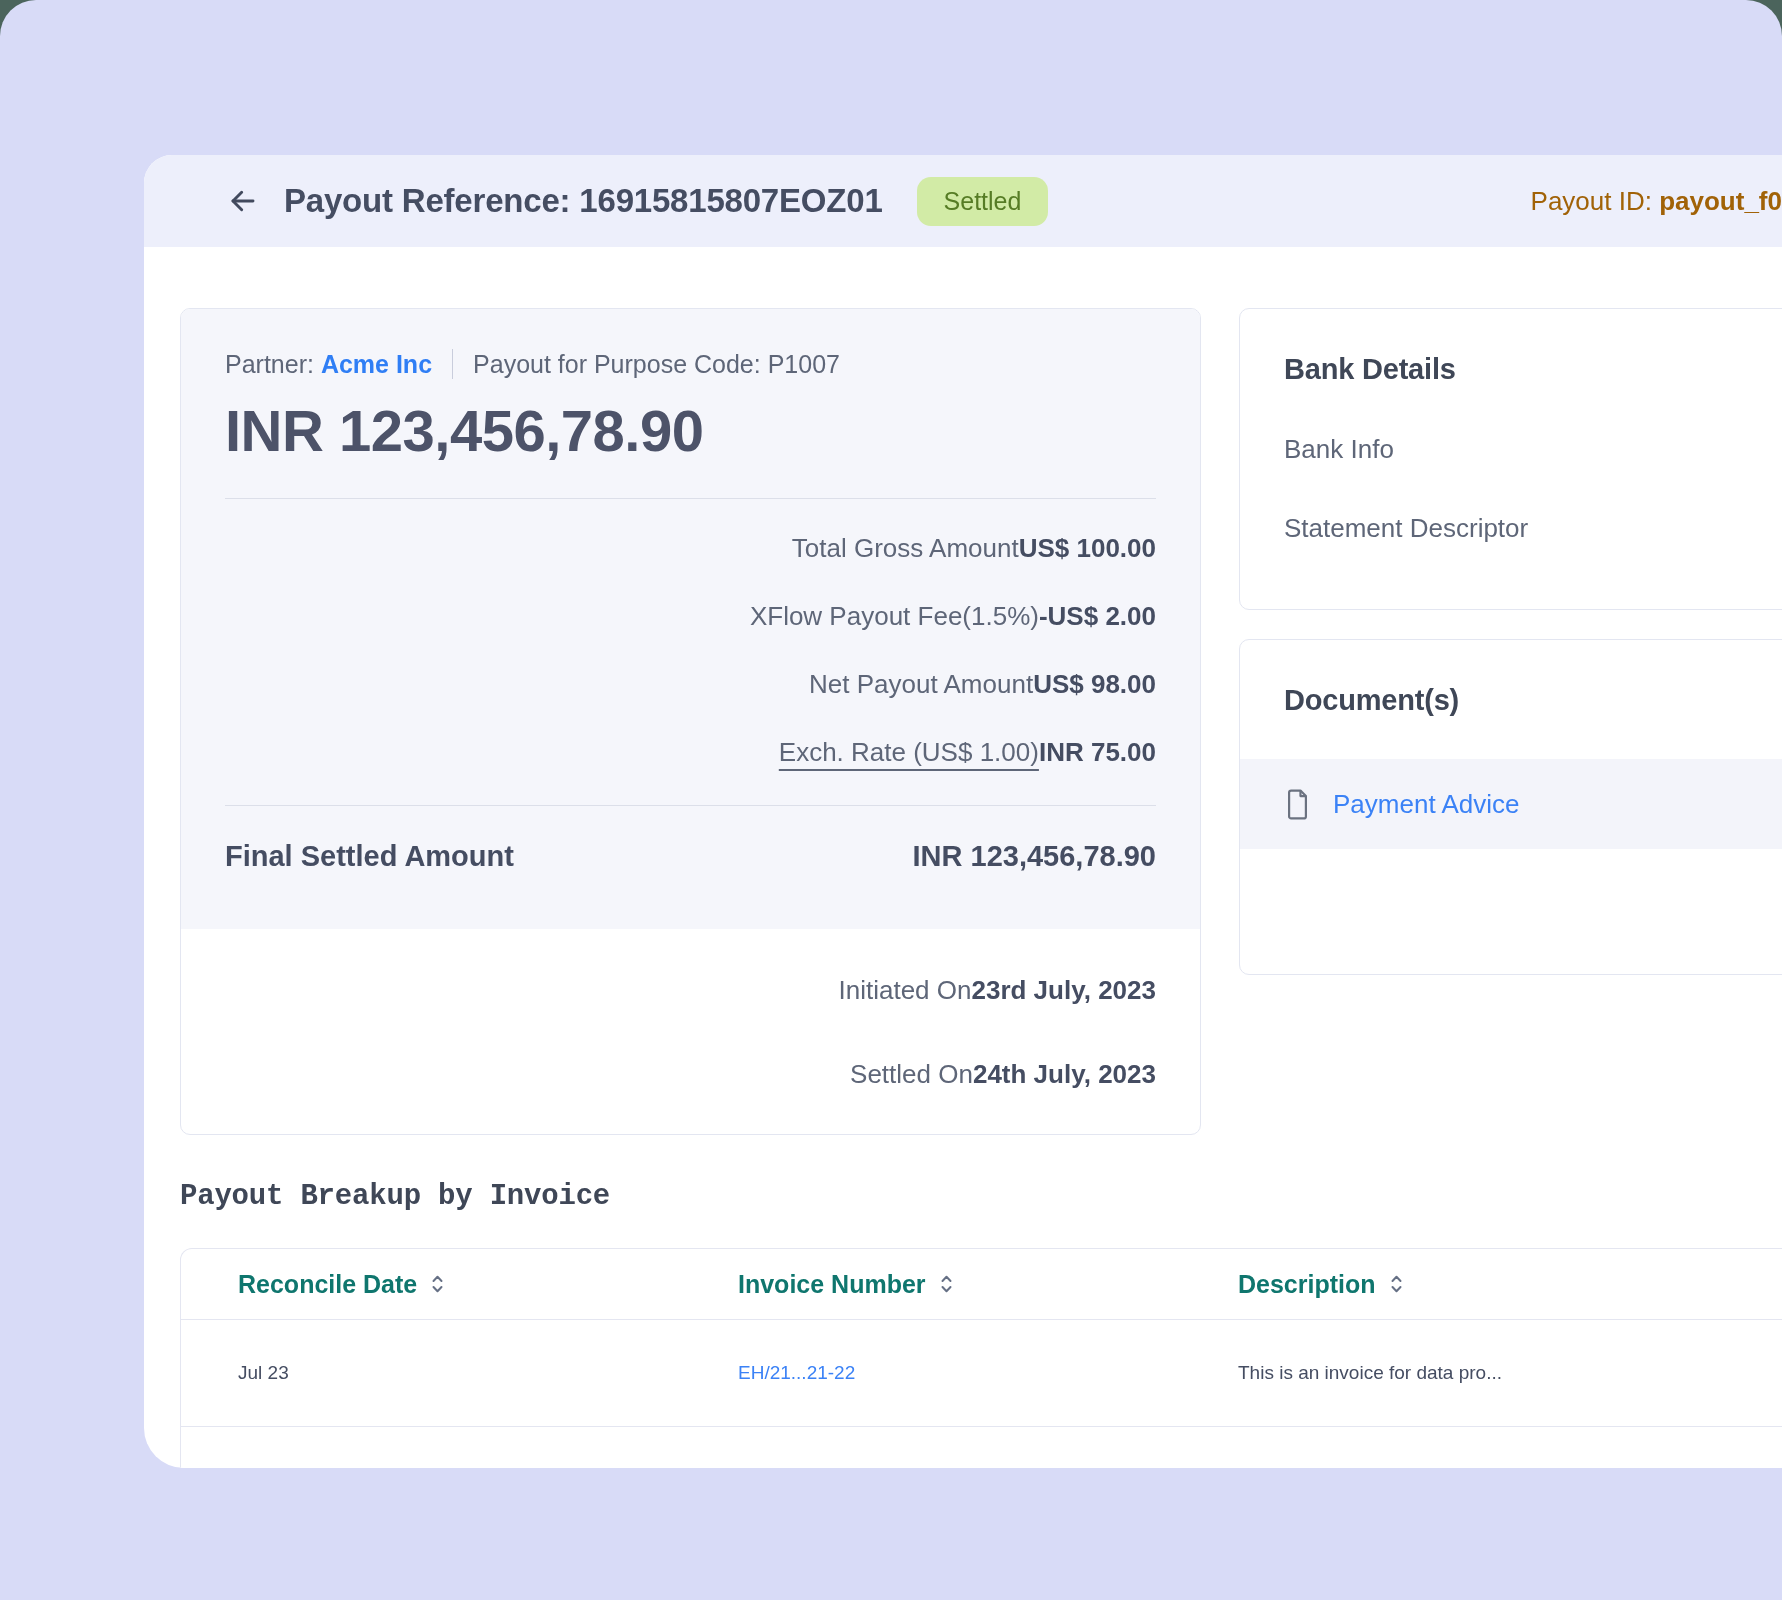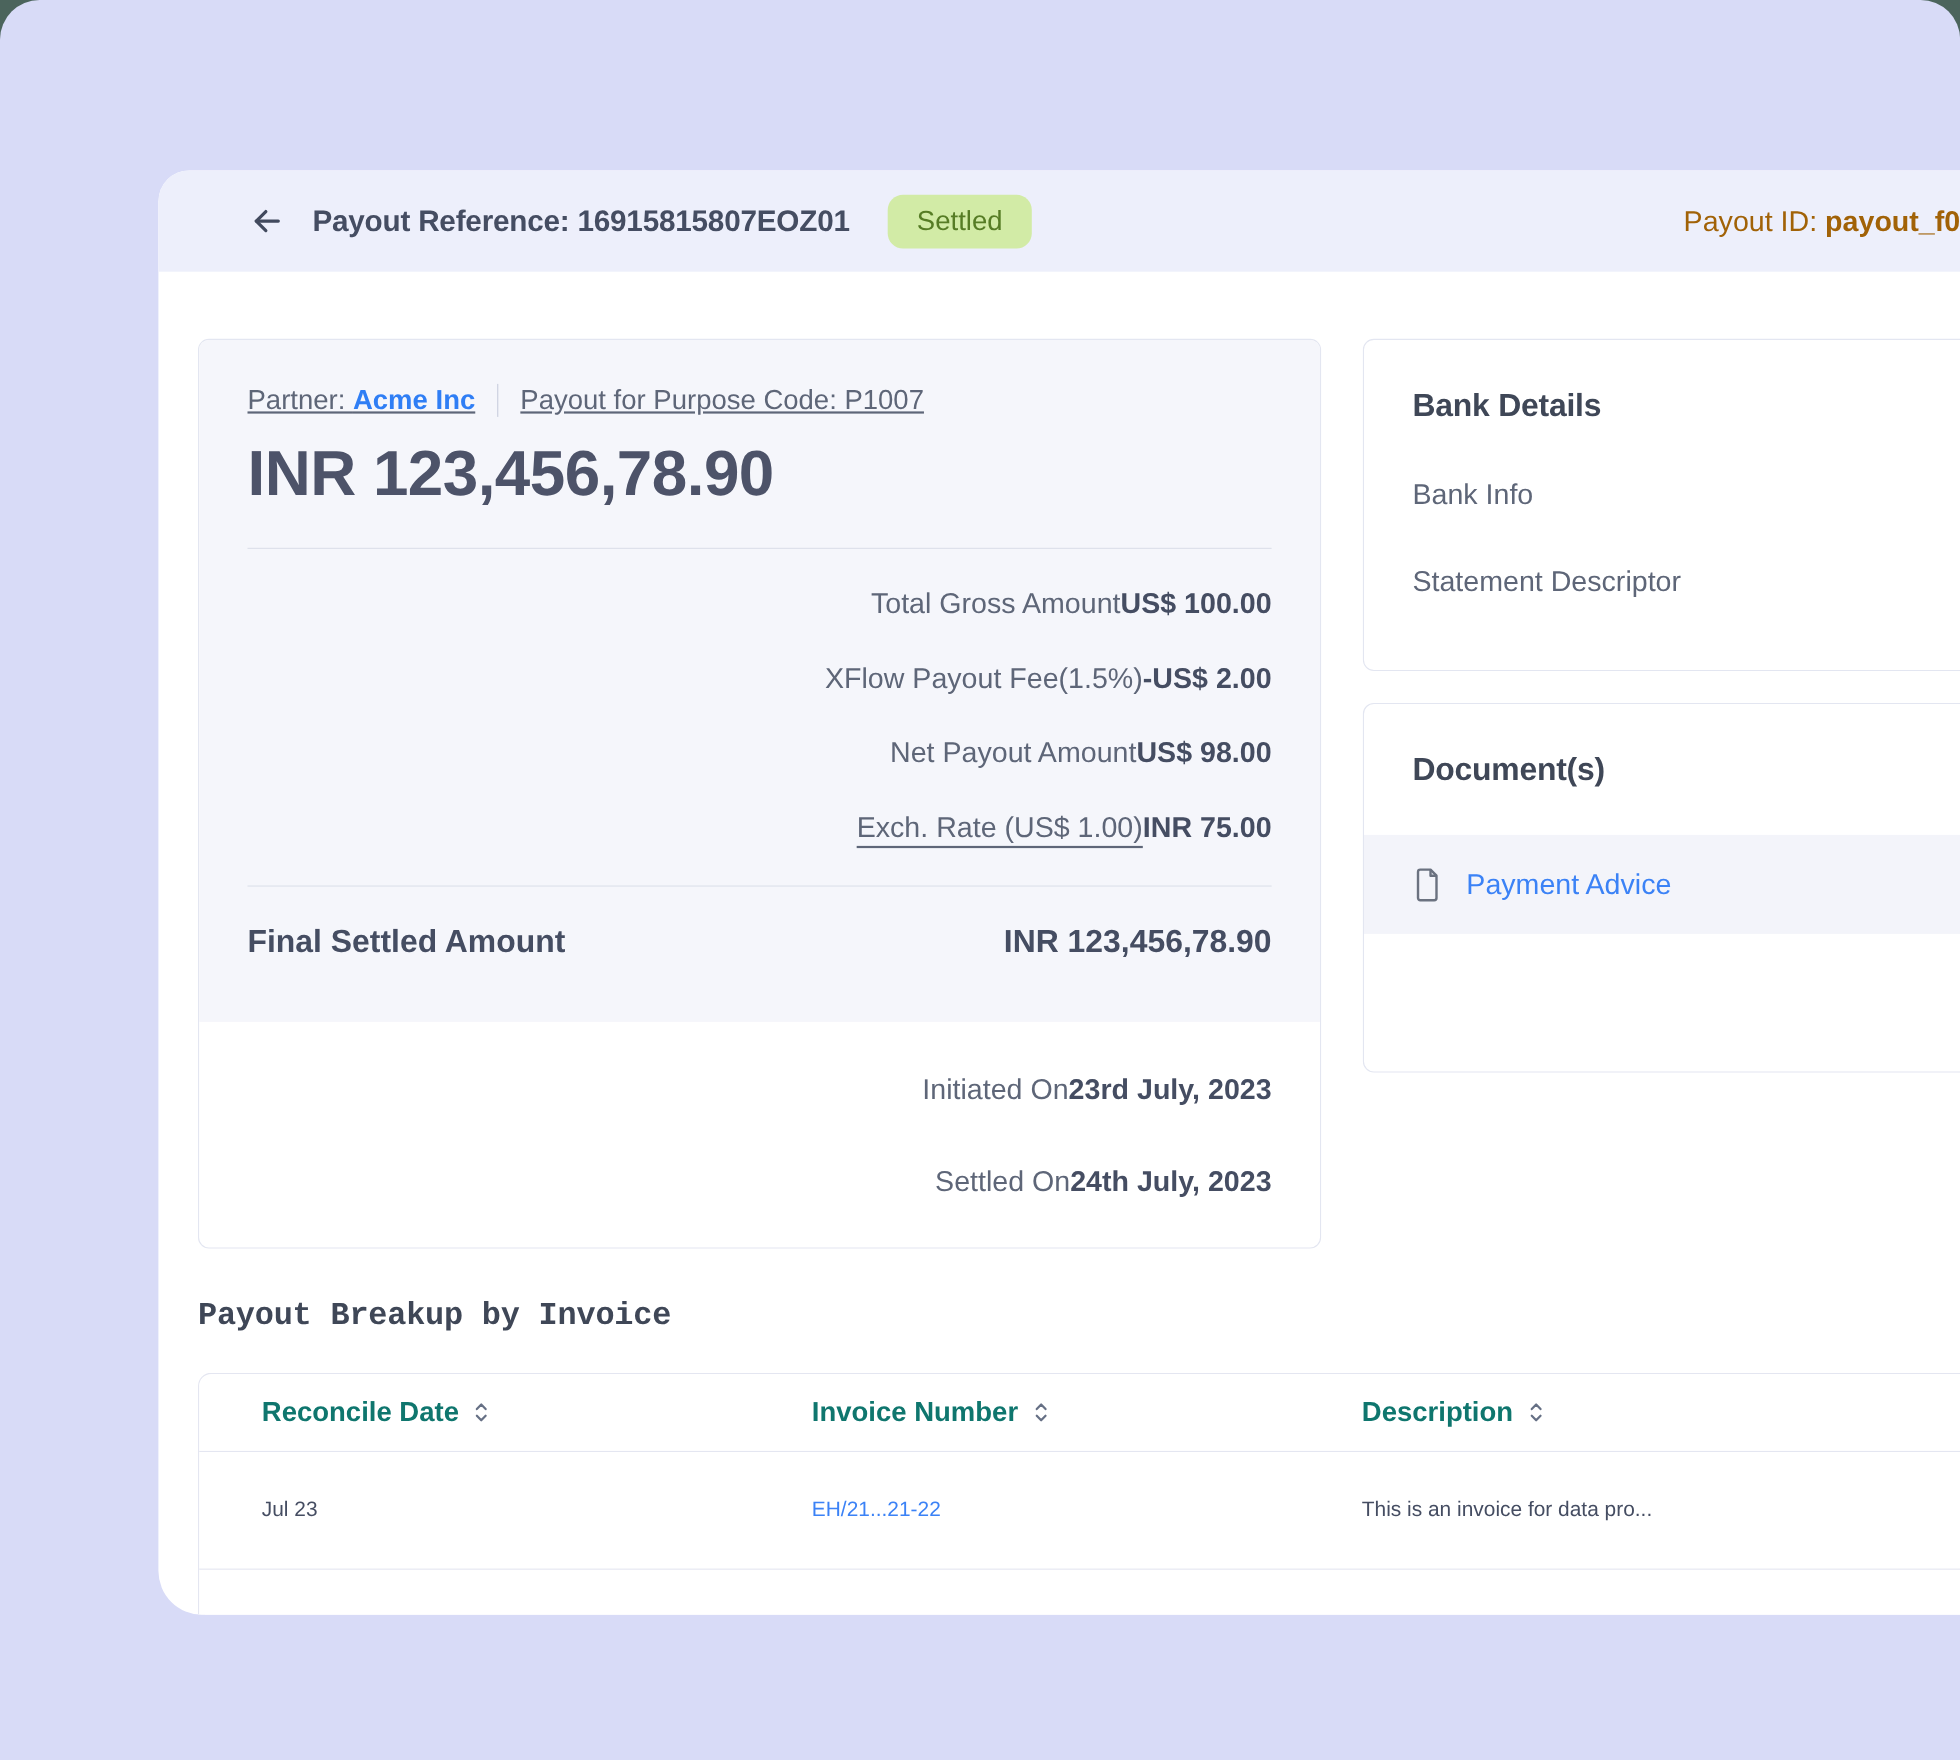--- a/index.html
+++ b/index.html
@@ -21,21 +21,21 @@
   .topbar{
     position:absolute;left:0;top:0;right:0;height:92px;
     background:#edeffb;display:flex;align-items:center;
     padding:0 0 0 82px;box-sizing:border-box;white-space:nowrap;
   }
   .backbtn{
     background:none;border:none;padding:0;margin:0;cursor:pointer;
     width:34px;height:34px;display:flex;align-items:center;justify-content:center;flex:0 0 auto;
   }
   .ttl{
-    margin:0 0 0 24px;font-size:27px;font-weight:700;color:#454d62;letter-spacing:-0.2px;
+    margin:0 0 0 24px;font-size:33px;font-weight:700;color:#454d62;letter-spacing:-0.2px;
   }
   .badge{
     margin-left:34px;background:#d2eba6;color:#567c25;
     font-size:25px;font-weight:500;line-height:1;
     padding:12px 27px;border-radius:14px;flex:0 0 auto;
   }
   .payoutid{
     margin-left:auto;font-size:26px;color:#a16207;overflow:hidden;
   }
   .payoutid .pid-val{font-weight:700;}
@@ -46,21 +46,21 @@
     box-sizing:border-box;
   }
   
   .summary{
     left:36px;top:153px;width:1021px;height:827px;overflow:hidden;
   }
   .summary .graysec{
     background:#f5f6fb;padding:40px 44px 30px 44px;
   }
   .partnerline{
-    display:flex;align-items:center;font-size:25px;color:#5e6678;white-space:pre;text-decoration:underline;
+    display:flex;align-items:center;font-size:25px;color:#5e6678;white-space:pre;
   }
   .partnerline .pname{color:#2f7ef5;font-weight:700;}
   .vsep{
     display:inline-block;width:1px;height:30px;background:#c9cddc;margin:0 20px;
   }
   .bigamount{
     margin-top:18px;font-size:58px;font-weight:700;color:#4d5369;letter-spacing:-0.5px;
   }
   .hr{height:1px;background:#dcdfe9;border:none;margin:34px 0;}
   .srow{

